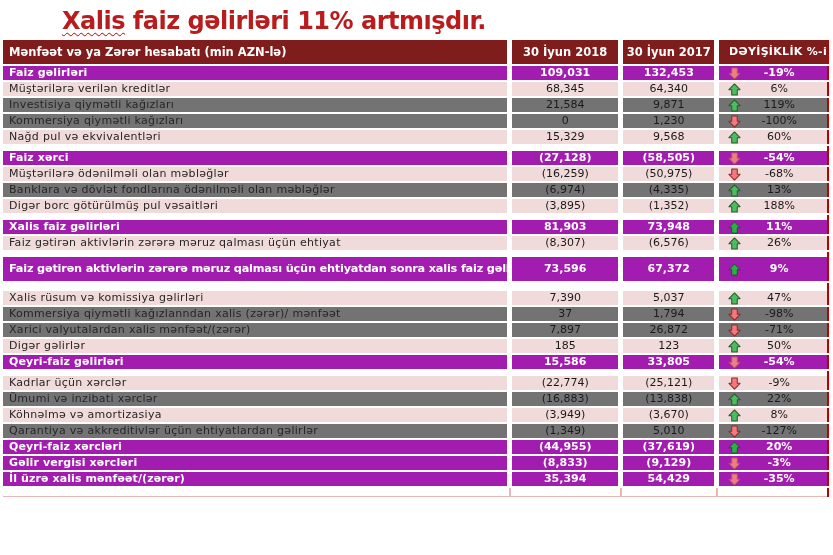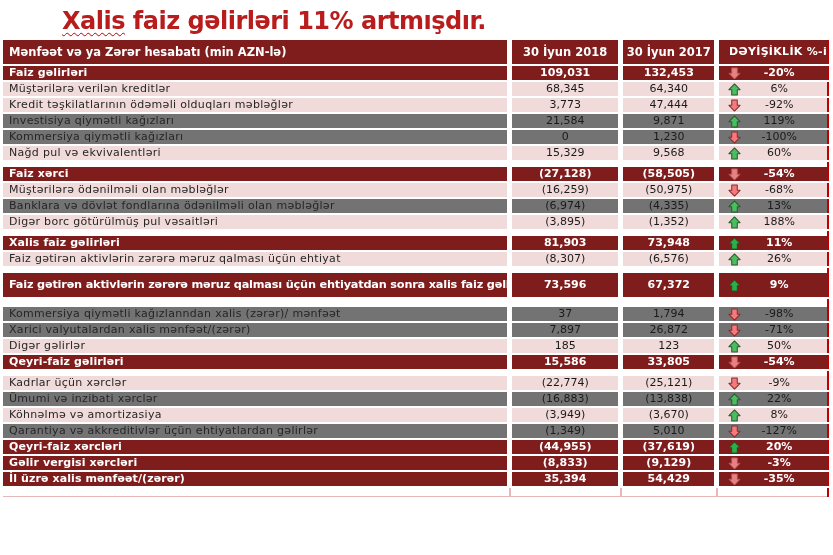--- a/index.html
+++ b/index.html
@@ -10,21 +10,21 @@
   table.fin{border-collapse:collapse;table-layout:fixed;width:826px;margin-left:3px;border-right:2px solid #C00000;}
   col.c1{width:506px;}col.c2{width:111px;}col.c3{width:96px;}col.c4{width:111px;}
   td{padding:0;vertical-align:middle;font-size:11px;line-height:14px;border-bottom:2px solid #fff;overflow:hidden;white-space:nowrap;}
   td + td{border-left:5px solid #fff;}
 
   tr.colhead td{background:#7f1d1d;color:#fff;font-weight:bold;height:24px;}
   tr.colhead td.c-label{padding-left:6px;font-size:11.5px;}
   tr.colhead td.c-mid{text-align:center;font-size:11.5px;}
   tr.colhead td.c-chg2{text-align:right;padding-left:5px;font-size:11px;letter-spacing:0.3px;}
 
-  tr.section td{background:#7f1d1d;color:#fff;font-weight:bold;height:14px;}
+  tr.section td{background:#a21caf;color:#fff;font-weight:bold;height:14px;}
   tr.section.tall td{height:24px;}
   tr.section td.c-label{padding-left:6px;letter-spacing:0.1px;}
   tr.section.tall td.c-label{font-size:11.3px;letter-spacing:-0.2px;}
 
   tr.data td{background:#F1DBDA;color:#1a1a1a;height:14px;}
   tr.data.shade-b td{background:#737373;}
   tr.data td.c-label{padding-left:6px;letter-spacing:0.3px;color:#262626;}
 
   td.c-num{text-align:center;font-variant-numeric:tabular-nums;}
   tr.section td.c-num{font-weight:bold;}
@@ -69,51 +69,36 @@
         <td class="c-label">Faiz gəlirləri</td>
         <td class="c-num">109,031</td>
         <td class="c-num">132,453</td>
         <td class="c-chg">
           <div class="chg">
             <span class="arr down">
               <svg viewBox="0 0 14 14" width="13" height="13">
                 <path d="M7 13 L1 6.8 L4 6.8 L4 1 L10 1 L10 6.8 L13 6.8 Z" stroke-linejoin="round"></path>
               </svg>
             </span>
-            <span class="pct">-20%</span>
+            <span class="pct">-19%</span>
           </div>
         </td>
       </tr>
       <tr class="data shade-a">
         <td class="c-label">Müştərilərə verilən kreditlər</td>
         <td class="c-num">68,345</td>
         <td class="c-num">64,340</td>
         <td class="c-chg">
           <div class="chg">
             <span class="arr up">
               <svg viewBox="0 0 14 14" width="13" height="13">
                 <path d="M7 1 L13 7.2 L10 7.2 L10 13 L4 13 L4 7.2 L1 7.2 Z" stroke-linejoin="round"></path>
               </svg>
             </span>
             <span class="pct">6%</span>
-          </div>
-        </td>
-      </tr>
-      <tr class="data shade-a">
-        <td class="c-label">Kredit təşkilatlarının ödəməli olduqları məbləğlər</td>
-        <td class="c-num">3,773</td>
-        <td class="c-num">47,444</td>
-        <td class="c-chg">
-          <div class="chg">
-            <span class="arr down">
-              <svg viewBox="0 0 14 14" width="13" height="13">
-                <path d="M7 13 L1 6.8 L4 6.8 L4 1 L10 1 L10 6.8 L13 6.8 Z" stroke-linejoin="round"></path>
-              </svg>
-            </span>
-            <span class="pct">-92%</span>
           </div>
         </td>
       </tr>
       <tr class="data shade-b">
         <td class="c-label">Investisiya qiymətli kağızları</td>
         <td class="c-num">21,584</td>
         <td class="c-num">9,871</td>
         <td class="c-chg">
           <div class="chg">
             <span class="arr up">
@@ -264,20 +249,35 @@
               <svg viewBox="0 0 14 14" width="13" height="13">
                 <path d="M7 1 L13 7.2 L10 7.2 L10 13 L4 13 L4 7.2 L1 7.2 Z" stroke-linejoin="round"></path>
               </svg>
             </span>
             <span class="pct">9%</span>
           </div>
         </td>
       </tr>
       <tr class="gap wide">
         <td colspan="4" style="border-left:none"></td>
+      </tr>
+      <tr class="data shade-a">
+        <td class="c-label">Xalis rüsum və komissiya gəlirləri</td>
+        <td class="c-num">7,390</td>
+        <td class="c-num">5,037</td>
+        <td class="c-chg">
+          <div class="chg">
+            <span class="arr up">
+              <svg viewBox="0 0 14 14" width="13" height="13">
+                <path d="M7 1 L13 7.2 L10 7.2 L10 13 L4 13 L4 7.2 L1 7.2 Z" stroke-linejoin="round"></path>
+              </svg>
+            </span>
+            <span class="pct">47%</span>
+          </div>
+        </td>
       </tr>
       <tr class="data shade-b">
         <td class="c-label">Kommersiya qiymətli kağızlanndan xalis (zərər)/ mənfəət</td>
         <td class="c-num">37</td>
         <td class="c-num">1,794</td>
         <td class="c-chg">
           <div class="chg">
             <span class="arr down">
               <svg viewBox="0 0 14 14" width="13" height="13">
                 <path d="M7 13 L1 6.8 L4 6.8 L4 1 L10 1 L10 6.8 L13 6.8 Z" stroke-linejoin="round"></path>

